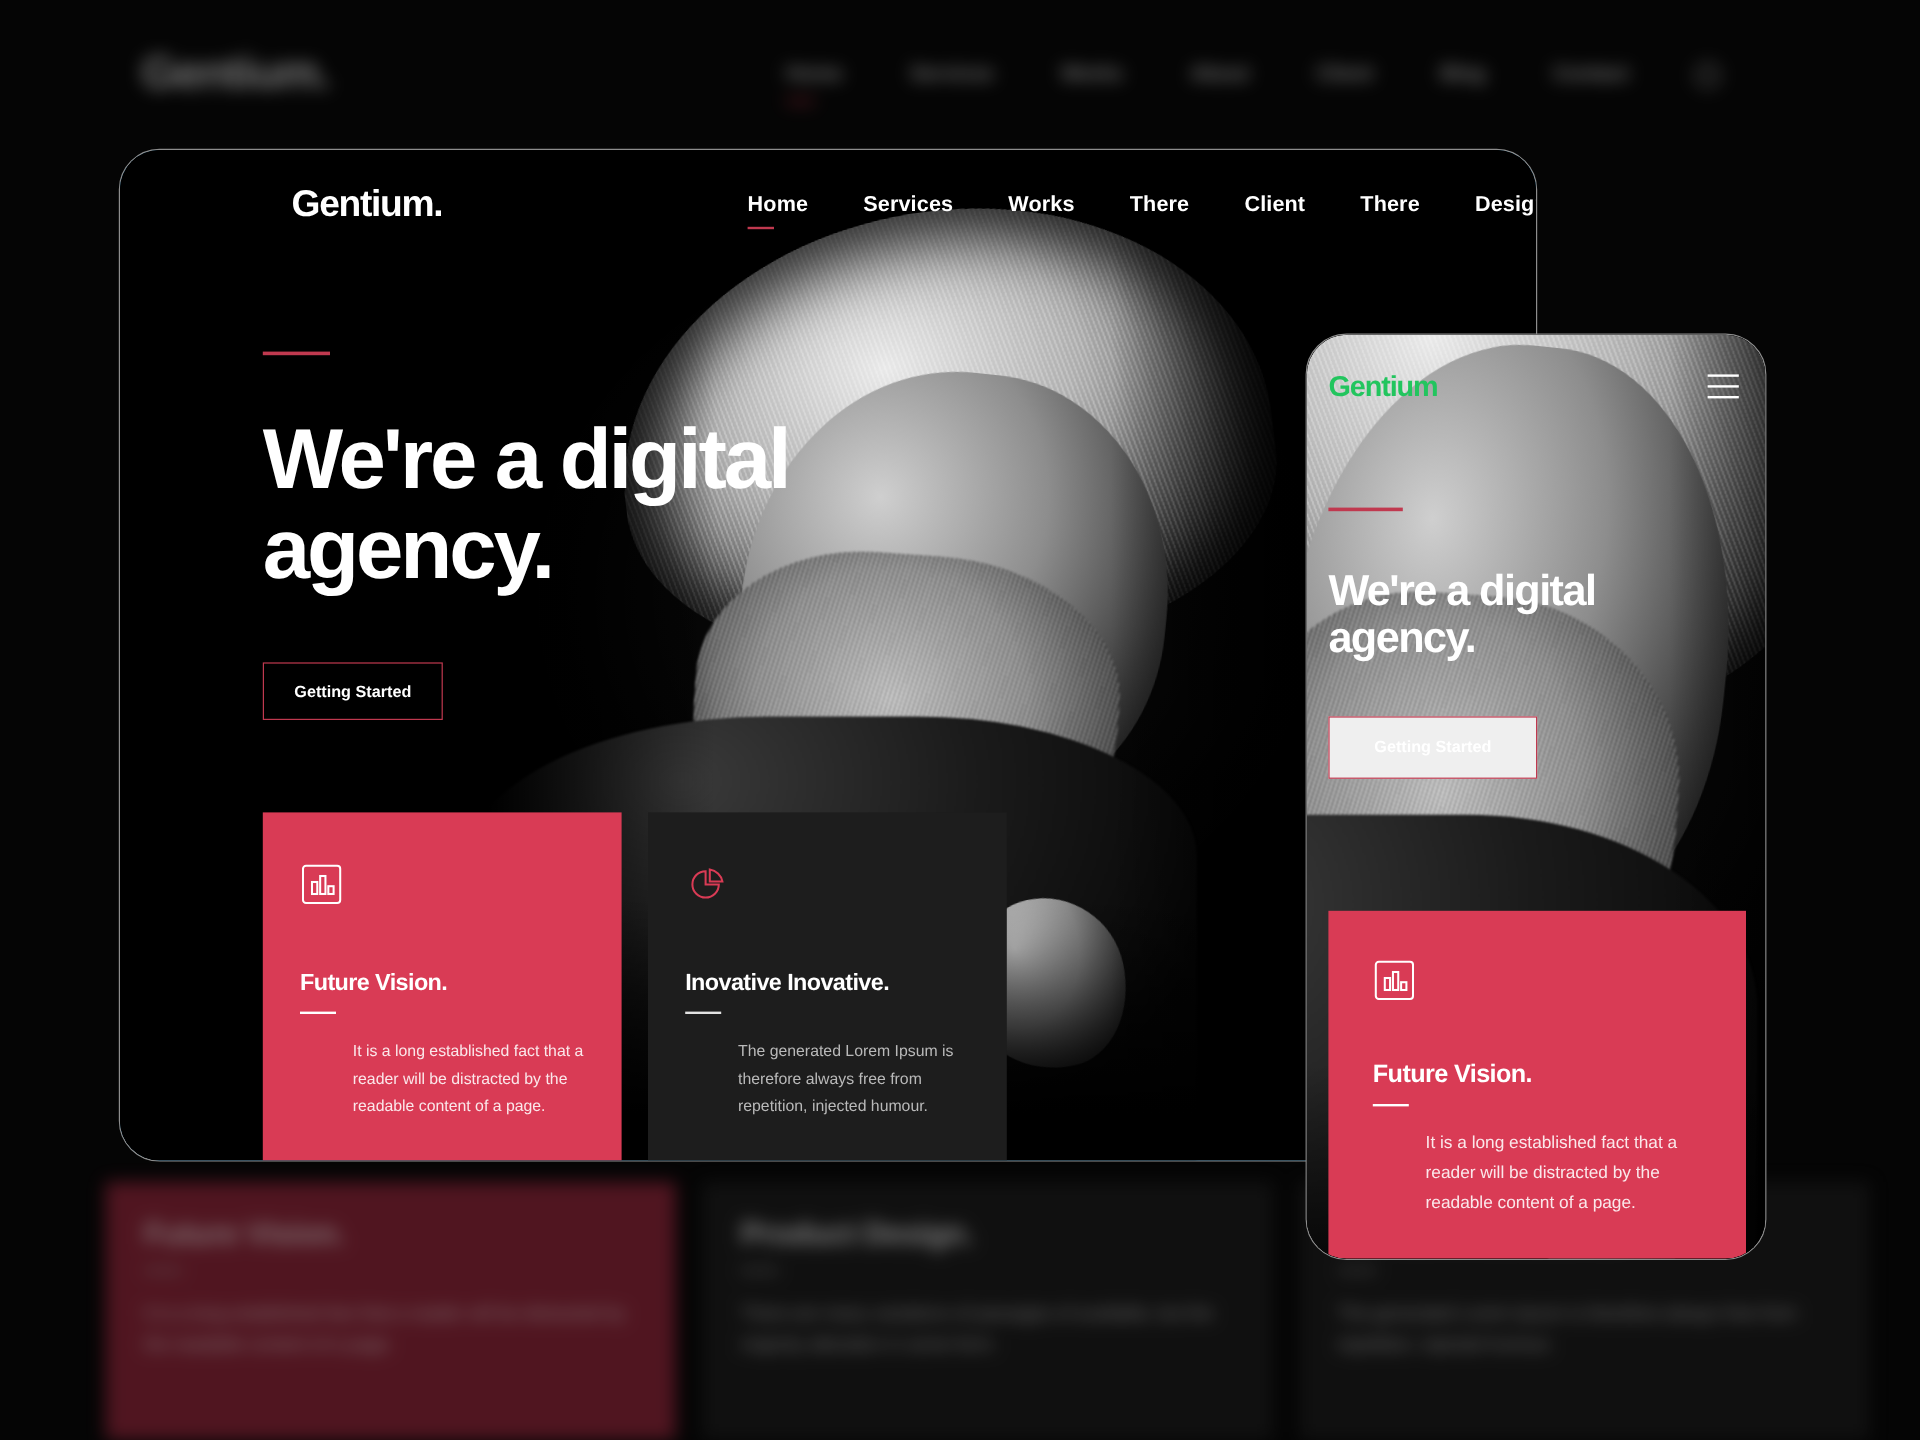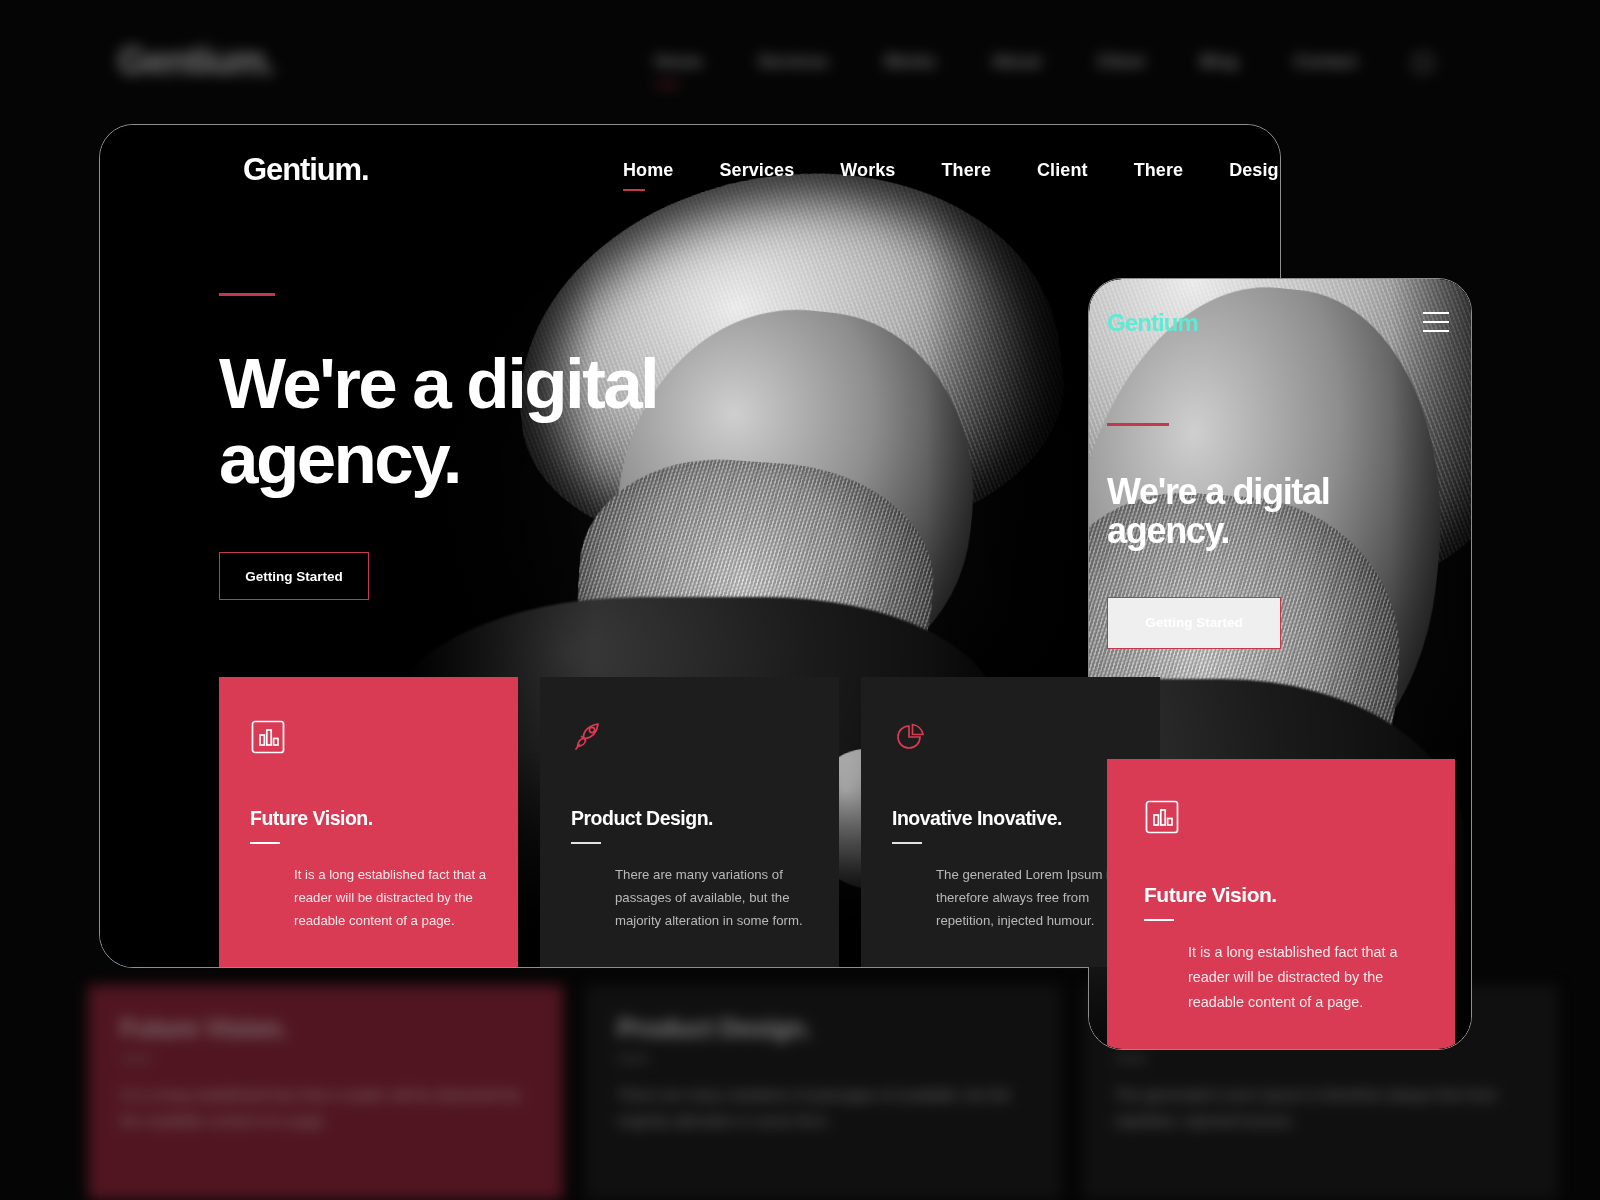--- a/index.html
+++ b/index.html
@@ -131,21 +131,21 @@
   .card-icon { margin-bottom: 48px; }
   .icon-box { width: 36px; height: 36px; }
 
   
   .mobile {
     position: absolute; left: 1088px; top: 278px; width: 384px; height: 772px;
     background: #070707; border: 1.5px solid #8d8d8d; border-radius: 34px; overflow: hidden;
   }
   .m-inner { position: absolute; inset: 0; overflow: hidden; border-radius: 33px; }
   .m-photo { position: absolute; left: -145%; top: -32%; width: 320%; height: 150%; }
-  .m-logo { position: absolute; left: 18px; top: 30px; font-size: 24px; font-weight: 700; color: #5eead4; letter-spacing: -.9px; z-index: 5; }
+  .m-logo { position: absolute; left: 18px; top: 30px; font-size: 24px; font-weight: 700; color: #22c55e; letter-spacing: -.9px; z-index: 5; }
   .m-burger { position: absolute; right: 22px; top: 33px; width: 26px; z-index: 5; }
   .m-burger span { display: block; height: 2px; background: #fff; margin-bottom: 7px; }
   .m-burger span:last-child { margin-bottom: 0; }
   .m-hero { position: absolute; left: 18px; top: 144px; z-index: 5; }
   .m-accent { width: 62px; height: 2.5px; background: #c0394f; margin-bottom: 46px; }
   .m-h1 { font-size: 36px; line-height: 1.1; font-weight: 700; color: #fff; letter-spacing: -1.3px; }
   .m-btn {
     margin-top: 46px; width: 174px; height: 52px; border: 1.5px solid #c0394f;
     display: flex; align-items: center; justify-content: center;
     font-size: 13.5px; font-weight: 700; color: #fff;
@@ -245,33 +245,20 @@
               <rect x="10" y="16" width="4.4" height="10"></rect>
               <rect x="16.8" y="11" width="4.4" height="15"></rect>
               <rect x="23.6" y="19.5" width="4.4" height="6.5"></rect>
             </svg>
           </div>
           <div class="card-title">Future Vision.</div>
           <div class="card-rule"></div>
           <div class="card-text">It is a long established fact that a reader will be distracted by the readable content of a page.</div>
         </div>
 
-        <div class="card dark">
-          <div class="card-icon">
-            <svg class="icon-box" viewBox="0 0 36 36" fill="none" stroke="#d93b55" stroke-width="1.7" stroke-linecap="round" stroke-linejoin="round">
-              <path d="M14.5 21.5 C10 17 14 7 27 5 C25 18 15 22 10.5 17.5"></path>
-              <circle cx="21" cy="11" r="2.6"></circle>
-              <path d="M12.5 19.5 C9 20 7 23 6.5 27.5 C11 27 14 25 14.5 21.5"></path>
-              <path d="M8.5 25.5 L5 30"></path>
-            </svg>
-          </div>
-          <div class="card-title">Product Design.</div>
-          <div class="card-rule"></div>
-          <div class="card-text">There are many variations of passages of available, but the majority alteration in some form.</div>
-        </div>
 
         <div class="card dark">
           <div class="card-icon">
             <svg class="icon-box" viewBox="0 0 36 36" fill="none" stroke="#d93b55" stroke-width="1.7">
               <path d="M17 7 A11 11 0 1 0 28 18 L17 18 Z"></path>
               <path d="M20.5 5.5 A12.5 12.5 0 0 1 31 15.5 L20.5 15.5 Z"></path>
             </svg>
           </div>
           <div class="card-title">Inovative Inovative.</div>
           <div class="card-rule"></div>

